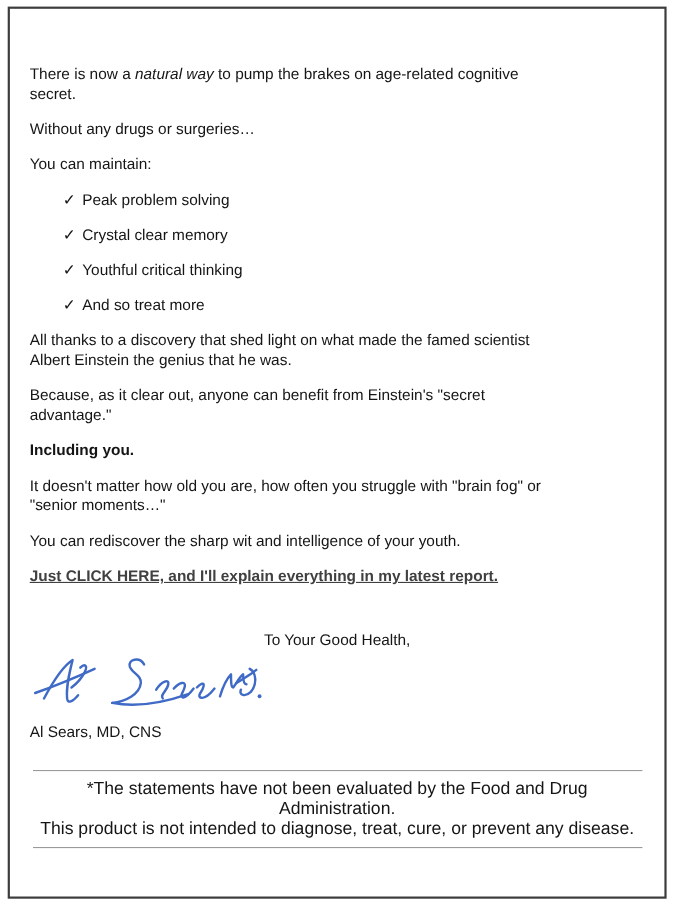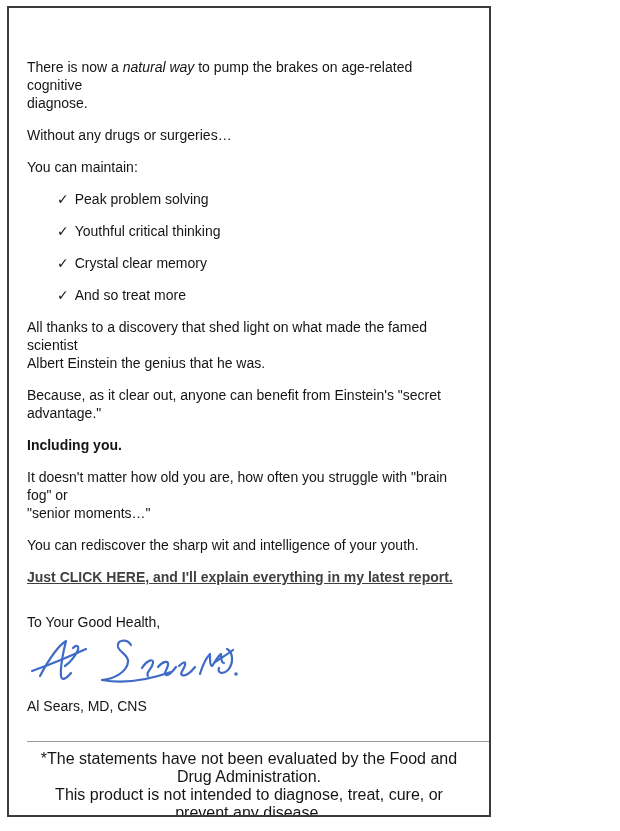--- a/index.html
+++ b/index.html
@@ -6,21 +6,21 @@
   html, body {
     width: 620px;
     background: #ffffff;
     font-family: "Liberation Sans", "DejaVu Sans", sans-serif;
   }
   body { height: 831px; position: relative; }
 
   .frame {
     position: absolute;
     left: 7px; top: 6px;
-    width: 484px; height: 811px;
+    width: 599px; height: 811px;
     border: 2px solid #3c3c3c;
     background: #ffffff;
     overflow: hidden;
   }
   .content {
     padding: 36px 18px 0 18px;
     color: #151515;
     font-size: 14px;
     line-height: 18px;
   }
@@ -38,21 +38,21 @@
   }
 
   a.cta {
     color: #404040;
     font-weight: bold;
     text-decoration: underline;
     cursor: pointer;
   }
   .cta-para { margin: 14px 0; }
 
-  .closing { margin-top: 27px; margin-bottom: 0; }
+  .closing { margin-top: 40px; margin-bottom: 0; text-align: center; }
 
   .signature-wrap {
     margin: 2px 0 6px 1px;
     height: 58px;
   }
   .signature-wrap svg { display: block; }
 
   .signoff { margin: 3px 0; }
 
   .footer hr {
@@ -72,35 +72,35 @@
   }
 </style>
 </head>
 <body>
 
 <div class="frame">
   <div class="content">
 
     <p class="para">
       <span>There is now a </span><em class="emph">natural way</em><span> to pump the brakes on age-related cognitive</span>
-      <span class="line">diagnose.</span>
+      <span class="line">secret.</span>
     </p>
 
     <p class="para">Without any drugs or surgeries…</p>
 
     <p class="para">You can maintain:</p>
 
     <div class="check-item">
       <span class="mark">✓</span><span>Peak problem solving</span>
     </div>
     <div class="check-item">
-      <span class="mark">✓</span><span>Youthful critical thinking</span>
+      <span class="mark">✓</span><span>Crystal clear memory</span>
     </div>
     <div class="check-item">
-      <span class="mark">✓</span><span>Crystal clear memory</span>
+      <span class="mark">✓</span><span>Youthful critical thinking</span>
     </div>
     <div class="check-item">
       <span class="mark">✓</span><span>And so treat more</span>
     </div>
 
     <p class="para">
       <span class="line">All thanks to a discovery that shed light on what made the famed scientist</span>
       <span class="line">Albert Einstein the genius that he was.</span>
     </p>
 

